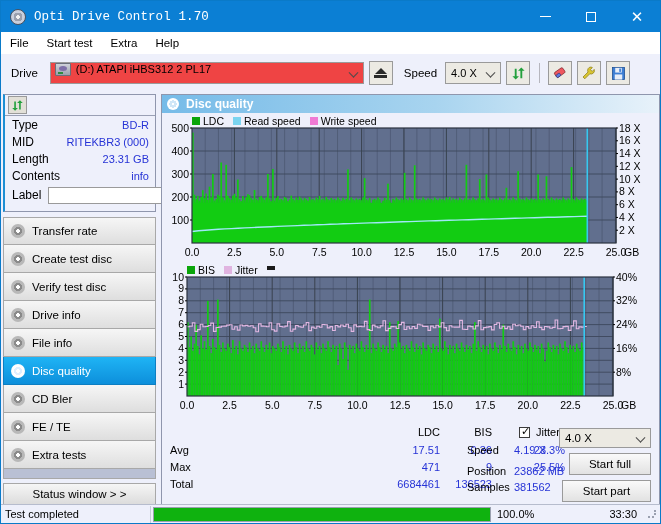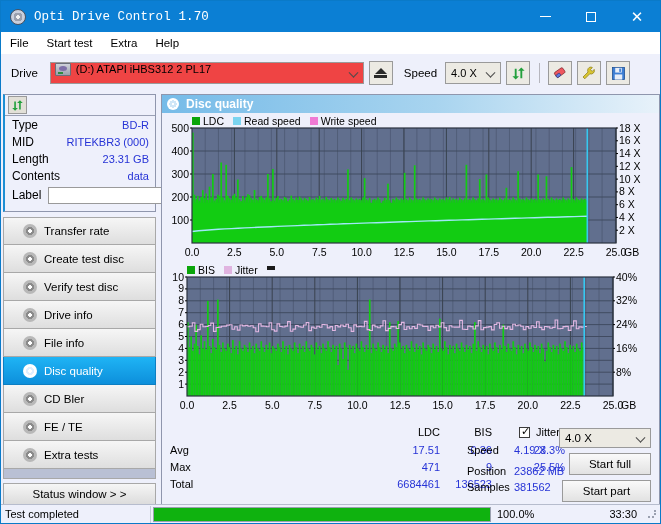--- a/index.html
+++ b/index.html
@@ -140,21 +140,21 @@
   }
 
   
   #sidenav {
     position: absolute; left: 2px; top: 216px; width: 153px;
   }
   .nav-item {
     height: 28px; display: flex; align-items: center;
     background: linear-gradient(#f6f6f6, #dedede);
     border: 1px solid #a8a8a8; border-top: none;
-    padding-left: 19px;
+    padding-left: 7px;
   }
   .nav-item:first-child { border-top: 1px solid #a8a8a8; }
   .nav-item.active {
     background: linear-gradient(#1fb4f5, #0d8fdb);
     border-color: #0d7ec2;
   }
   .nav-item.active .nav-text { color: #ffffff; }
   .nav-ico {
     width: 14px; height: 14px; margin-right: 7px; border-radius: 50%;
     background: radial-gradient(circle, #ffffff 0 17%, #8a8a8a 18% 40%, #b8b8b8 41% 78%, #6f6f6f 79% 100%);
@@ -334,21 +334,21 @@
     <div class="disc-row">
       <span class="disc-key">MID</span>
       <span class="disc-val">RITEKBR3 (000)</span>
     </div>
     <div class="disc-row">
       <span class="disc-key">Length</span>
       <span class="disc-val">23.31 GB</span>
     </div>
     <div class="disc-row">
       <span class="disc-key">Contents</span>
-      <span class="disc-val">data</span>
+      <span class="disc-val">info</span>
     </div>
     <div class="disc-row" id="label-row">
       <span class="disc-key">Label</span>
       <input id="label-input" type="text" value="" style="">
       <span class="mini-btn">
           <span class="cd-ico"></span>
         </span>
     </div>
   </div>
 

